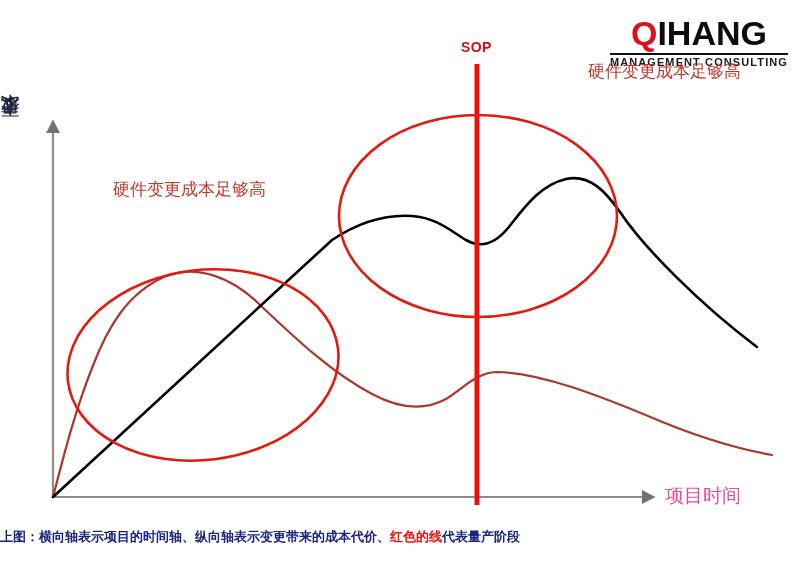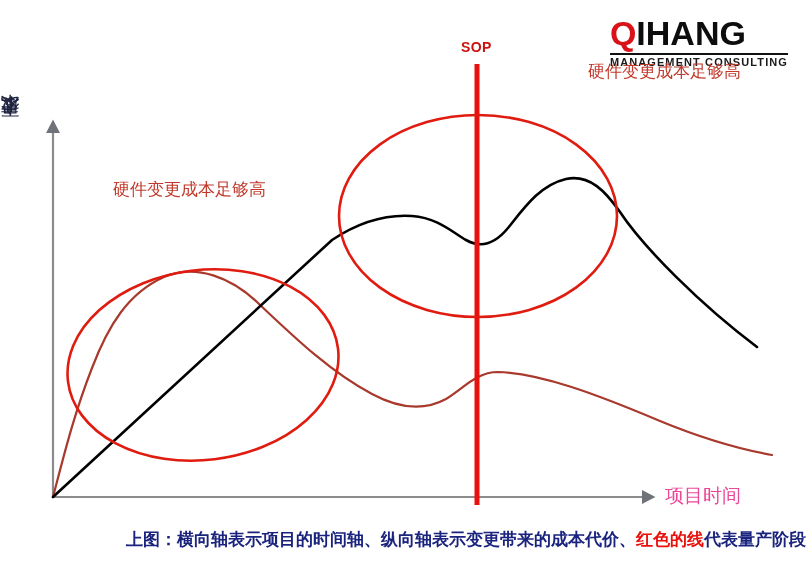--- a/index.html
+++ b/index.html
@@ -20,20 +20,21 @@
     left: 0; top: 0;
     width: 806px;
     height: 577px;
   }
 
   
   .logo {
     position: absolute;
     right: 18px;
     top: 16px;
+    text-align: center;
     line-height: 1;
   }
   .logo-word {
     font-family: "Liberation Sans", "DejaVu Sans", sans-serif;
     font-weight: bold;
     font-size: 34px;
     letter-spacing: 0px;
     color: #0d0d0d;
     white-space: nowrap;
   }
@@ -98,22 +99,22 @@
     font-family: "Liberation Sans", "DejaVu Sans", sans-serif;
     white-space: nowrap;
   }
 
   
   #caption {
     position: absolute;
     left: 0;
     top: 528px;
     width: 806px;
-    text-align: right;
-    font-size: 17px;
+    text-align: left;
+    font-size: 13px;
     font-weight: bold;
     font-family: Liberation Sans, sans-serif;
     color: #1a237e;
     white-space: nowrap;
   }
   #caption .hl { color: #e8110c; }
 </style>
 </head>
 <body>
 

